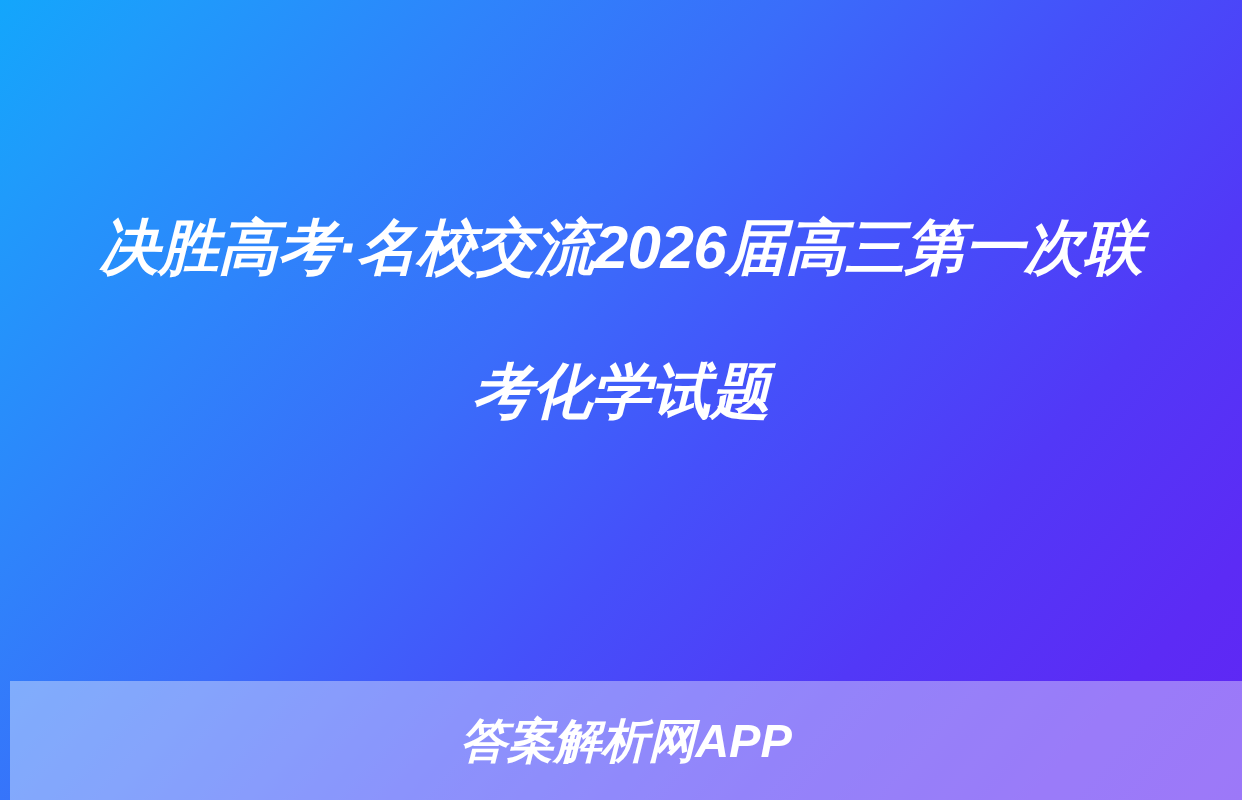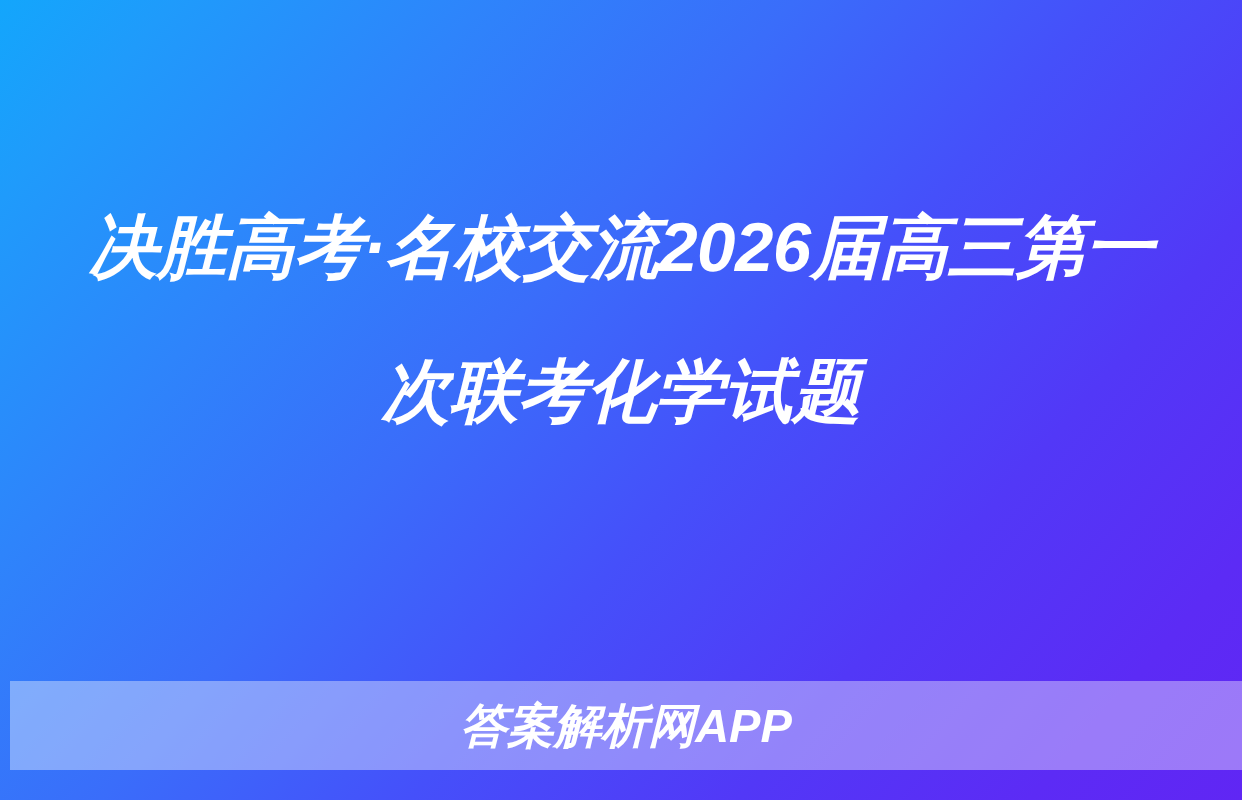--- a/index.html
+++ b/index.html
@@ -37,37 +37,37 @@
     left: 86px;
     top: 176px;
     width: 1070px;
     text-align: center;
   }
 
   #title-text {
     display: block;
     color: #ffffff;
     font-family: "Liberation Sans", "DejaVu Sans", sans-serif;
-    font-size: 69px;
+    font-size: 60px;
     font-weight: 700;
     font-style: italic;
     line-height: 144px;
     letter-spacing: -0.5px;
     word-break: break-all;
     white-space: normal;
     text-rendering: geometricPrecision;
   }
 
   
   #footer-band {
     position: absolute;
     left: 10px;
     right: 0;
     top: 681px;
-    height: 89px;
+    height: 119px;
     background: rgba(255, 255, 255, 0.38);
     display: flex;
     align-items: center;
     justify-content: center;
   }
 
   #footer-watermark {
     color: #ffffff;
     font-family: "Liberation Sans", "DejaVu Sans", sans-serif;
     font-size: 47px;

